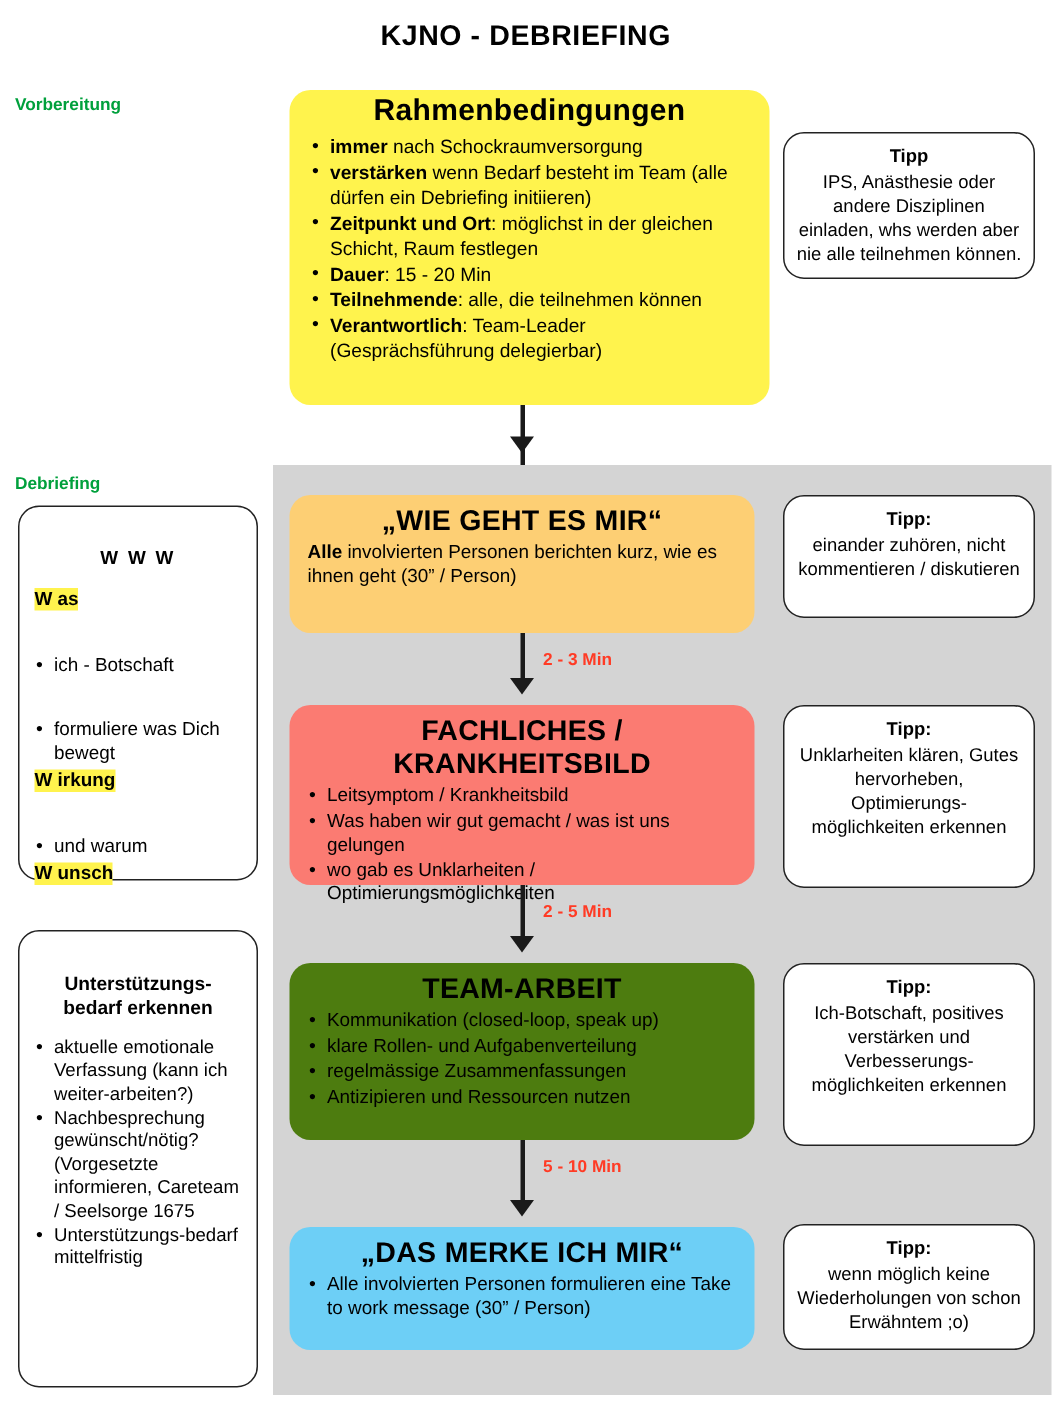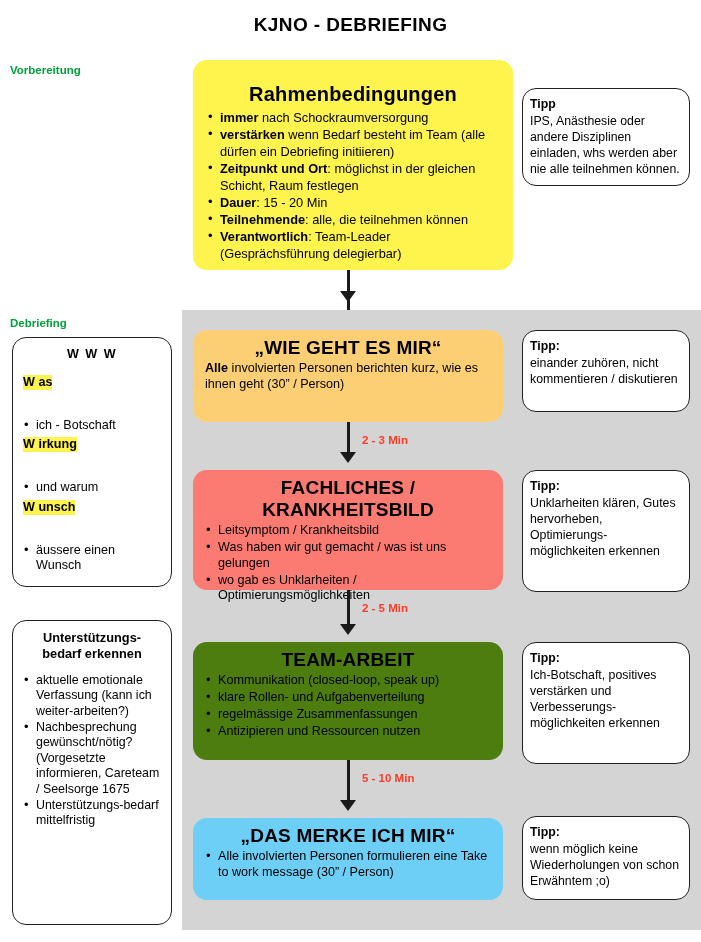--- a/index.html
+++ b/index.html
@@ -33,21 +33,21 @@
   .grey-panel{
     position:absolute;left:182px;top:310px;width:519px;height:620px;
     background:#d4d4d4;
   }
   .whitebox{
     background:#ffffff;
     border:1.6px solid #222222;
     border-radius:14px;
     box-sizing:border-box;
     position:absolute;
-    text-align:left;
+    text-align:center;
     font-size:12.3px;
     line-height:1.30;
     padding:8px 7px;
   }
   .whitebox .tip-head{font-weight:bold;display:block;margin-bottom:1px;}
 
   
   .flowbox{
     position:absolute;
     border-radius:14px;
@@ -80,21 +80,21 @@
   .nb{font-weight:bold;}
 
   
   #box-rahmen{background:#fff34d;}
   #box-wie{background:#fdcf74;}
   #box-fach{background:#fb7b72;}
   #box-team{background:#4d7c0f;}
   #box-merke{background:#6dcff6;}
 
   
-  #box-rahmen{left:193px;top:60px;width:320px;height:210px;padding:23px 14px;}
+  #box-rahmen{left:193px;top:60px;width:320px;height:210px;padding:3px 14px;}
   #box-rahmen .bx-title{font-size:20px;margin-bottom:4px;}
   #box-rahmen li{font-size:12.8px;line-height:1.30;margin-bottom:.5px;}
 
   
   #tip-rahmen{left:522px;top:88px;width:168px;height:98px;}
   #tip-wie{left:522px;top:330px;width:168px;height:82px;}
   #tip-fach{left:522px;top:470px;width:168px;height:122px;}
   #tip-team{left:522px;top:642px;width:168px;height:122px;}
   #tip-merke{left:522px;top:816px;width:168px;height:84px;}
 
@@ -104,21 +104,21 @@
   #box-team{left:193px;top:642px;width:310px;height:118px;}
   #box-merke{left:193px;top:818px;width:310px;height:82px;}
 
   
   .sidebox{
     position:absolute;
     background:#fff;
     border:1.6px solid #222;
     border-radius:14px;
     box-sizing:border-box;
-    padding:9px 10px;
+    padding:27px 10px;
   }
   #side-www{left:12px;top:337px;width:160px;height:250px;}
   #side-www .sb-title{
     display:block;text-align:center;font-weight:bold;font-size:12.6px;
     letter-spacing:1.5px;margin-bottom:11px;
   }
   .hl{
     background:#fff34d;font-weight:bold;font-size:12.6px;
     display:inline-block;line-height:1.18;
   }
@@ -187,20 +187,21 @@
   </div>
 
   <div class="conn" id="conn0"></div>
   <div class="arrowhead" id="arr0"></div>
 
   <div class="sidebox" id="side-www">
     <span class="sb-title">W W W</span>
     <span class="hl">W as</span>
     <ul>
       <li>ich - Botschaft</li>
+      <li>formuliere was Dich bewegt</li>
     </ul>
     <span class="hl">W irkung</span>
     <ul>
       <li>und warum</li>
     </ul>
     <span class="hl">W unsch</span>
     <ul>
       <li>äussere einen Wunsch</li>
     </ul>
   </div>

